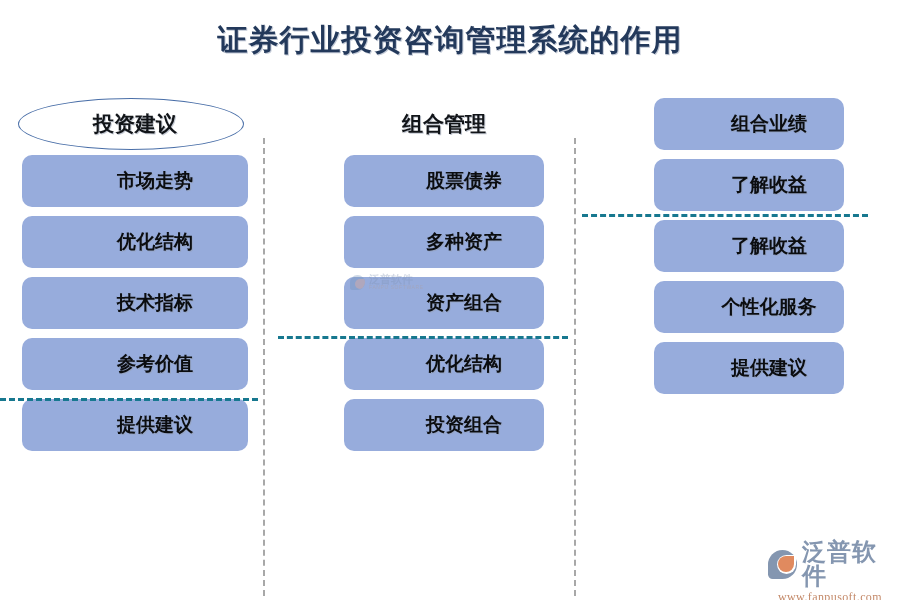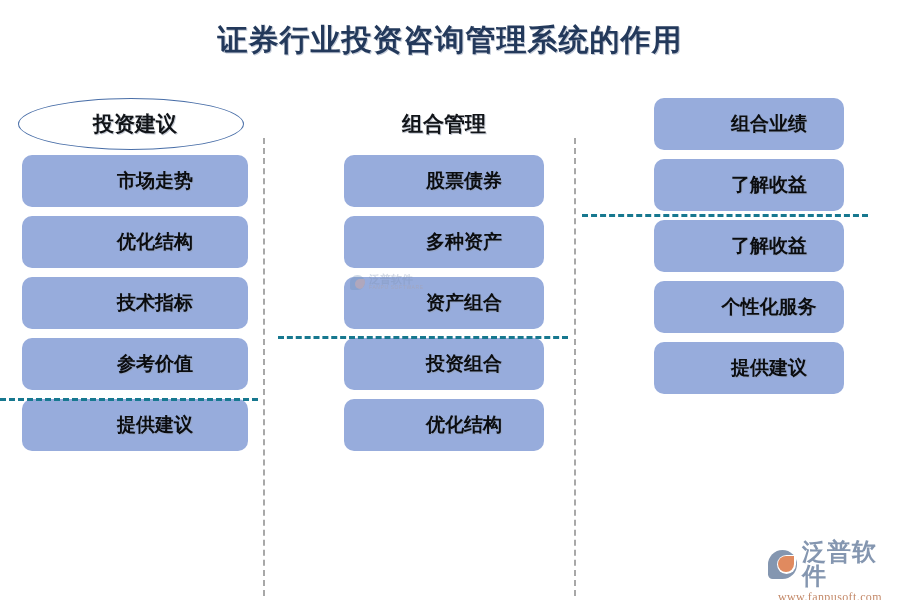--- a/index.html
+++ b/index.html
@@ -172,22 +172,22 @@
     <div class="box">提供建议</div>
   </div>
 
   <div class="col col2">
     <div class="col-head">
       <span class="htext">组合管理</span>
     </div>
     <div class="box">股票债券</div>
     <div class="box">多种资产</div>
     <div class="box">资产组合</div>
+    <div class="box">优化结构</div>
     <div class="box">投资组合</div>
-    <div class="box">优化结构</div>
   </div>
 
   <div class="col col3">
     <div class="box">组合业绩</div>
     <div class="box">了解收益</div>
     <div class="box">了解收益</div>
     <div class="box">个性化服务</div>
     <div class="box">提供建议</div>
   </div>
 

